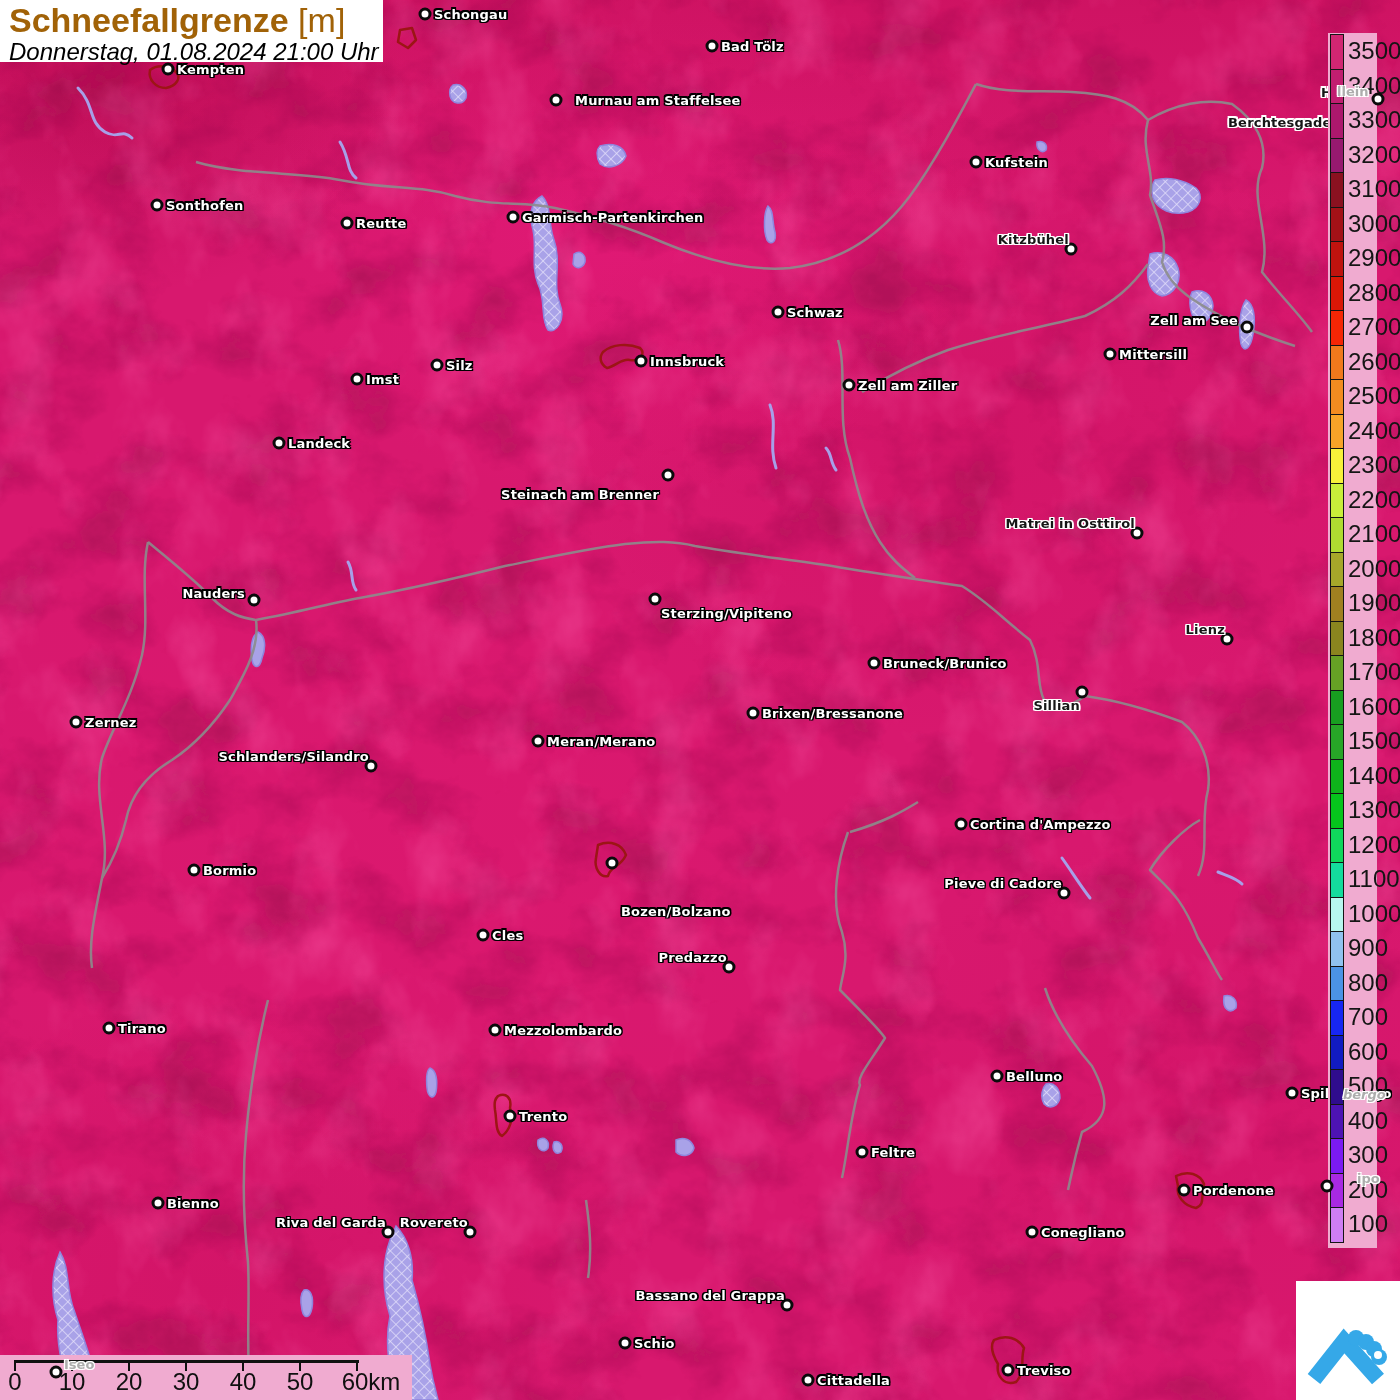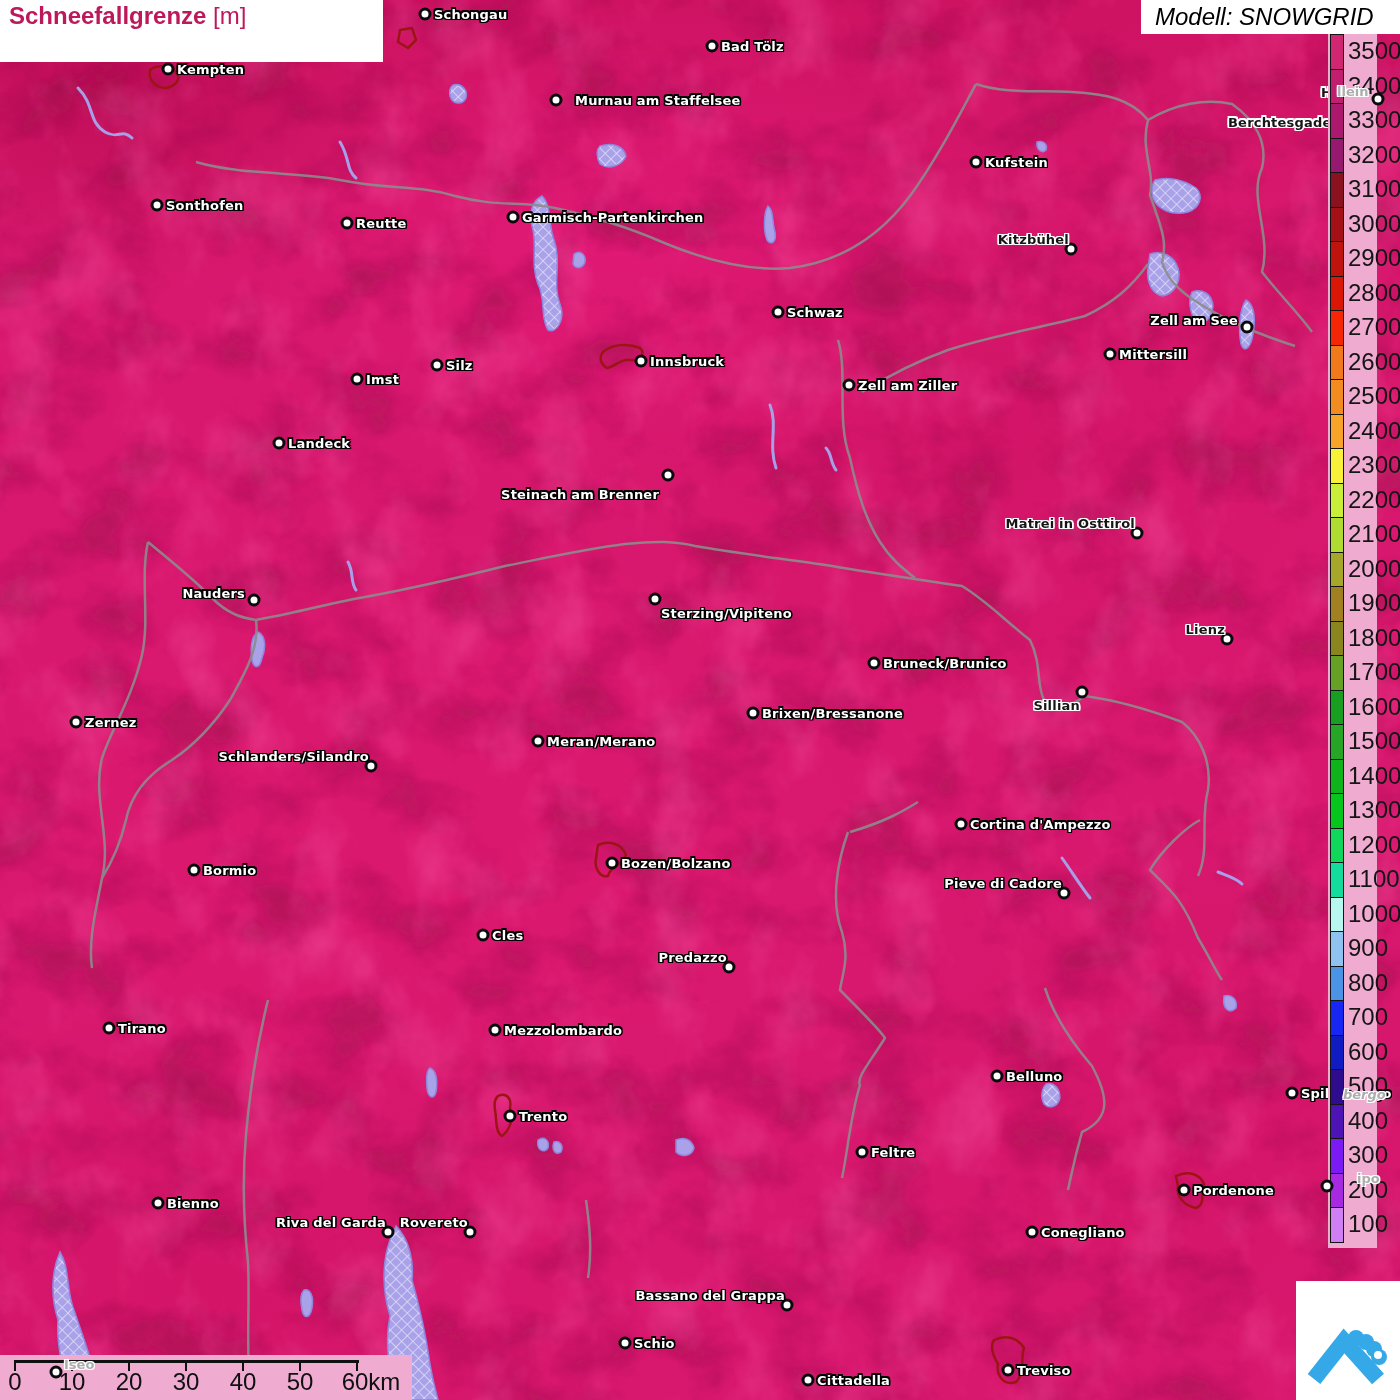--- a/index.html
+++ b/index.html
@@ -34,21 +34,21 @@
   #scalebar-strip{position:absolute;left:0;top:1355px;width:412px;height:45px;z-index:3;}
   .sb-axis{position:absolute;left:15px;top:5px;width:344px;height:2.5px;background:#101010;}
   .sb-tick{position:absolute;top:5px;width:2.5px;height:11px;background:#101010;}
   .sb-label{position:absolute;top:13px;transform:translateX(-50%);font-size:24px;color:#101010;}
   #overlay{position:absolute;left:0;top:0;width:100%;height:100%;z-index:4;pointer-events:none;}
   .frag{position:absolute;font-family:"DejaVu Sans",sans-serif;font-weight:bold;font-size:13px;
     color:#adadad;white-space:nowrap;
     text-shadow:-1.2px -1.2px 0 #fff,1.2px -1.2px 0 #fff,-1.2px 1.2px 0 #fff,1.2px 1.2px 0 #fff;}
   #title-box{position:absolute;left:0;top:0;width:383px;height:62px;background:#fff;z-index:5;
     padding:3px 0 0 9px;box-sizing:border-box;}
-  #title-line1{font-size:24px;font-weight:bold;color:#be185d;line-height:1.05;}
+  #title-line1{font-size:34px;font-weight:bold;color:#a16207;line-height:1.05;}
   #title-line1 .unit{font-weight:normal;}
   #title-line2{font-size:24px;font-style:italic;color:#000;line-height:1.1;}
   #model-box{position:absolute;left:1141px;top:0;width:259px;height:34px;background:#fff;z-index:5;
     font-style:italic;font-size:24px;color:#000;padding:3px 0 0 14px;box-sizing:border-box;}
   #geosphere-box{position:absolute;left:1190px;top:1285px;width:100px;height:115px;background:#fff;
     z-index:5;text-align:center;}
   .geo-name{font-size:16.5px;font-weight:bold;color:#1b1b30;line-height:1.05;}
   .geo-country{font-size:15px;color:#1b1b30;letter-spacing:0.5px;}
   #avalanche-box{position:absolute;left:1296px;top:1281px;width:104px;height:119px;background:#fff;
     z-index:5;}
@@ -198,21 +198,21 @@
       <div class="clabel" style="left: 762px; top: 713px; transform: translateY(-50%);">Brixen/Bressanone</div>
       <div class="dot" style="left: 76px; top: 722px;"></div>
       <div class="clabel" style="left: 85px; top: 722px; transform: translateY(-50%);">Zernez</div>
       <div class="dot" style="left: 538px; top: 741px;"></div>
       <div class="clabel" style="left: 547px; top: 741px; transform: translateY(-50%);">Meran/Merano</div>
       <div class="dot" style="left: 371px; top: 766px;"></div>
       <div class="clabel" style="right: 1031px; top: 764px; transform: translateY(-100%);">Schlanders/Silandro</div>
       <div class="dot" style="left: 961px; top: 824px;"></div>
       <div class="clabel" style="left: 970px; top: 824px; transform: translateY(-50%);">Cortina d'Ampezzo</div>
       <div class="dot" style="left: 612px; top: 863px;"></div>
-      <div class="clabel" style="left: 621px; top: 863px; transform: translateY(-50%);">Bozen/Bolzano</div>
+      <div class="clabel" style="left: 621px; top: 911px; transform: translateY(-50%);">Bozen/Bolzano</div>
       <div class="dot" style="left: 194px; top: 870px;"></div>
       <div class="clabel" style="left: 203px; top: 870px; transform: translateY(-50%);">Bormio</div>
       <div class="dot" style="left: 1064px; top: 893px;"></div>
       <div class="clabel" style="right: 338px; top: 891px; transform: translateY(-100%);">Pieve di Cadore</div>
       <div class="dot" style="left: 483px; top: 935px;"></div>
       <div class="clabel" style="left: 492px; top: 935px; transform: translateY(-50%);">Cles</div>
       <div class="dot" style="left: 729px; top: 967px;"></div>
       <div class="clabel" style="right: 673px; top: 965px; transform: translateY(-100%);">Predazzo</div>
       <div class="dot" style="left: 109px; top: 1028px;"></div>
       <div class="clabel" style="left: 118px; top: 1028px; transform: translateY(-50%);">Tirano</div>
@@ -344,23 +344,23 @@
       <div class="frag" style="left: 1343px; top: 1087px; font-style: italic;">bergo</div>
       <div class="frag" style="left: 1357px; top: 1171px;">ipo</div>
       <div class="frag" style="left: 64px; top: 1357px;">Iseo</div>
       <div class="dot" style="left: 1378px; top: 99px;"></div>
       <div class="dot" style="left: 1327px; top: 1186px;"></div>
       <div class="dot" style="left: 56px; top: 1372px;"></div>
     </div>
 
   <div id="title-box">
     <div id="title-line1"><span>Schneefallgrenze</span>&nbsp;<span class="unit">[m]</span></div>
+    <div id="title-line2">Donnerstag, 01.08.2024 21:00 Uhr</div>
   </div>
 
-  <div id="model-box">Modell: SNOWGRID</div>
 
 
   <div id="avalanche-box">
     <svg width="104" height="119" viewBox="0 0 104 119">
       <path d="M18,98 L48,60 L82,98" stroke="#35a8e8" stroke-width="16" fill="none" stroke-linejoin="miter"></path>
       <g fill="#35a8e8">
         <circle cx="60" cy="57" r="8"></circle>
         <circle cx="70" cy="61" r="8"></circle>
         <circle cx="78" cy="68" r="8"></circle>
         <circle cx="83" cy="76" r="8"></circle>

